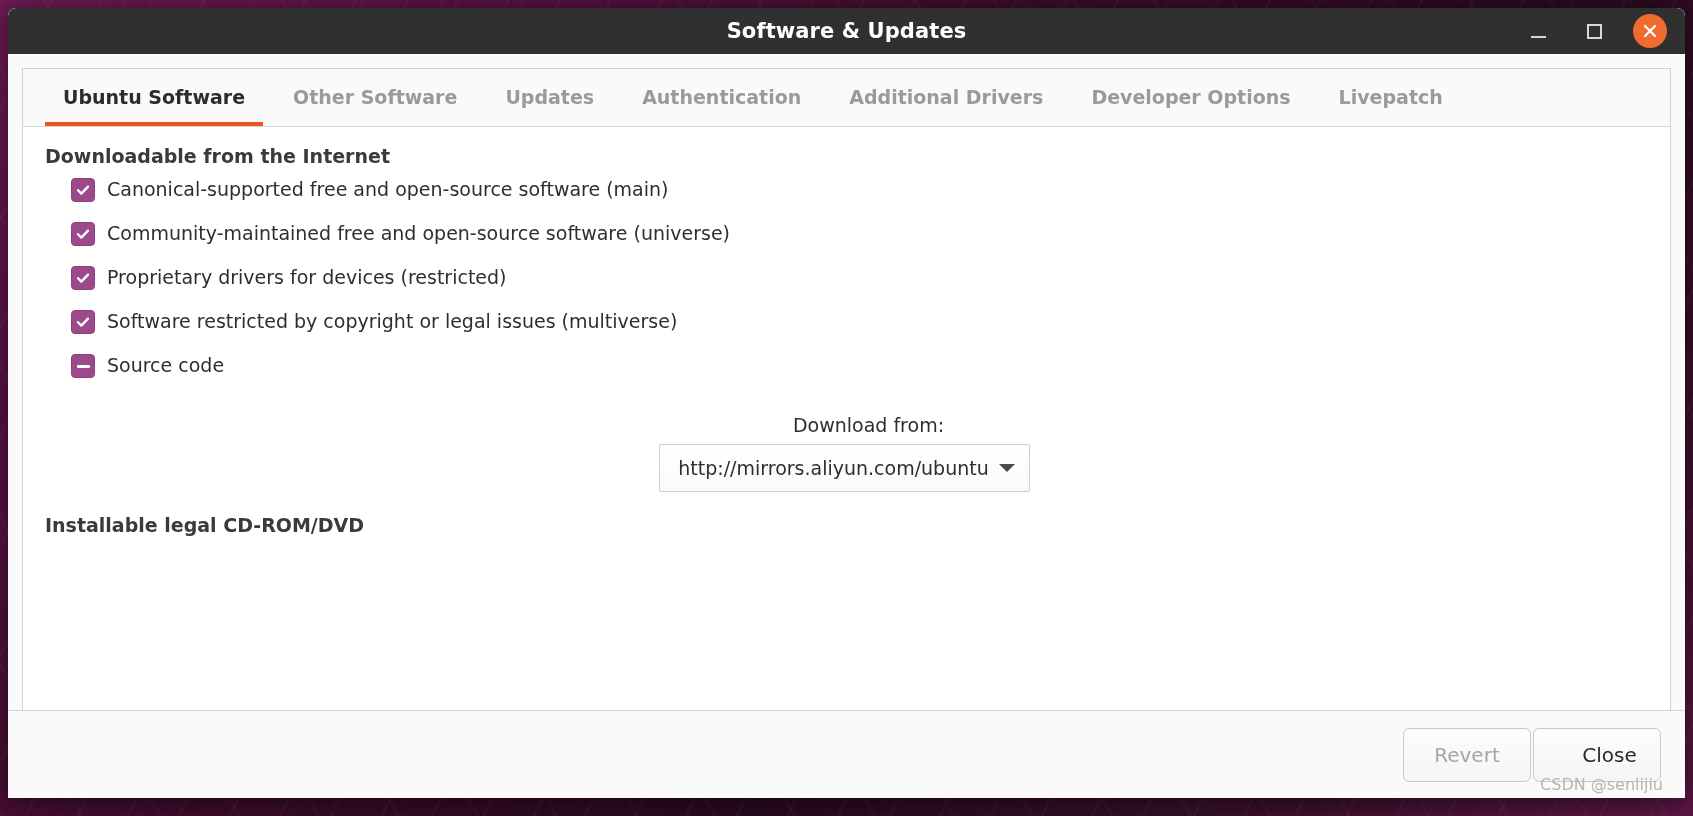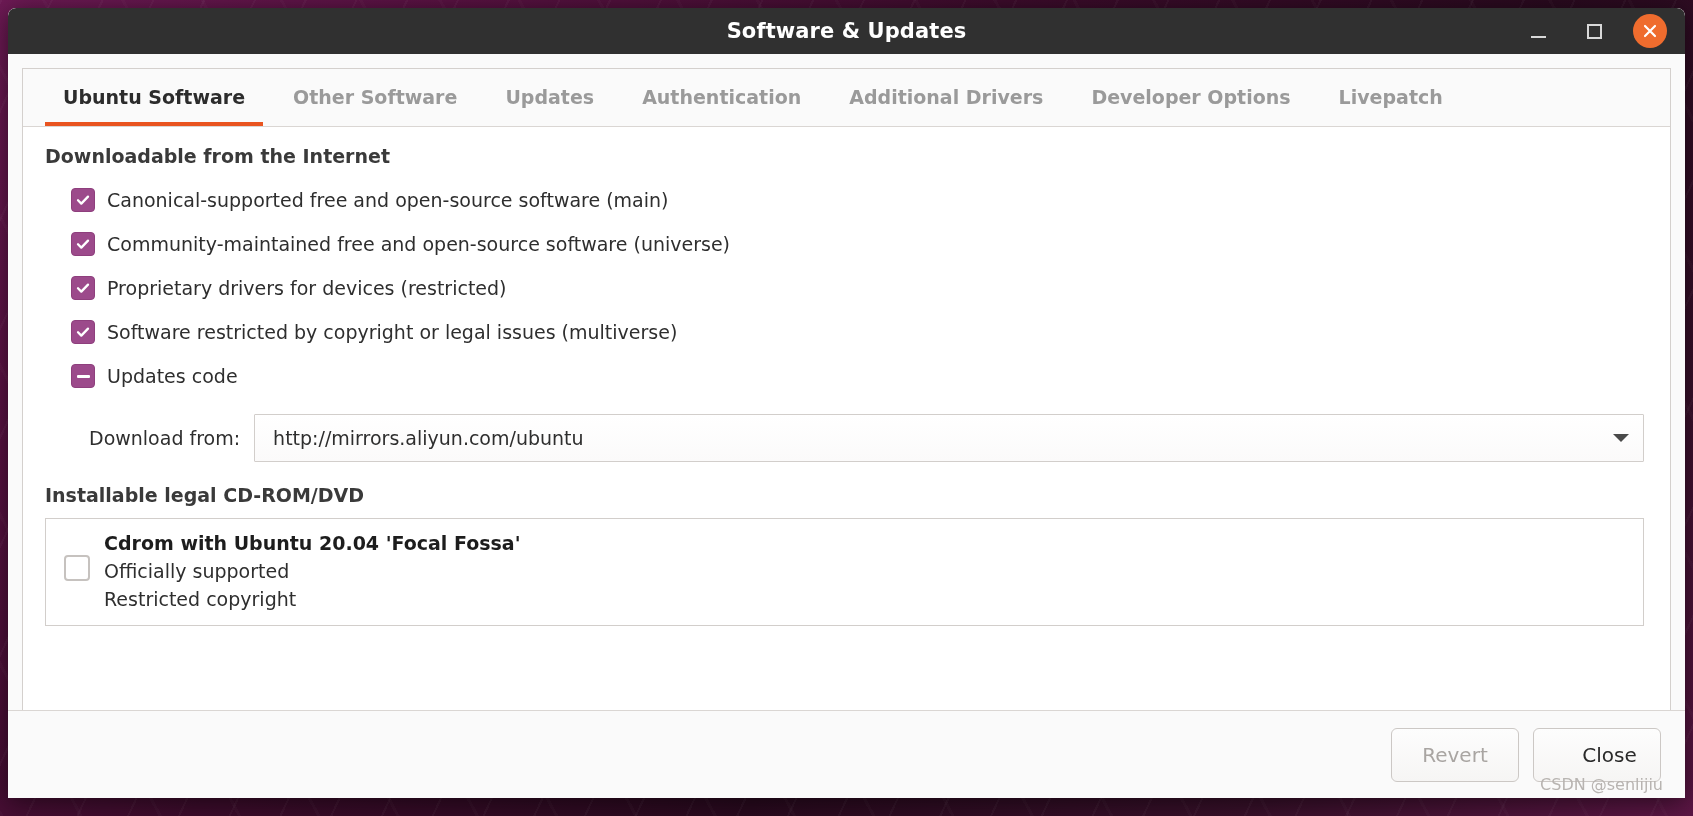--- a/index.html
+++ b/index.html
@@ -171,21 +171,21 @@
     font-size: 19px;
     font-weight: bold;
     color: #3a3a3a;
     margin-bottom: 11px;
   }
 
   .check-list { margin-left: 26px; }
 
   .check-row {
     display: flex;
-    align-items: center;
+    align-items: flex-start;
     height: 44px;
     cursor: pointer;
   }
   .cbox {
     width: 24px;
     height: 24px;
     border-radius: 4px;
     flex: 0 0 auto;
     margin-right: 12px;
     display: flex;
@@ -205,21 +205,22 @@
     font-size: 19px;
     color: #2e2e2e;
     white-space: nowrap;
   }
 
   
   .download-row {
     display: flex;
     align-items: center;
     margin-top: 16px;
-    gap: 14px;
+    gap: 8px;
+    flex-direction: column;
   }
   .download-label {
     font-size: 19px;
     color: #2e2e2e;
     margin-left: 44px;
     white-space: nowrap;
   }
   .combo {
     flex: 1 1 auto;
     height: 48px;
@@ -296,21 +297,21 @@
   
   .footer {
     flex: 0 0 auto;
     height: 88px;
     background: #fafafa;
     border-top: 1px solid #dad6d3;
     display: flex;
     align-items: center;
     justify-content: flex-end;
     padding-right: 24px;
-    gap: 14px;
+    gap: 2px;
     position: relative;
   }
   .btn {
     min-width: 128px;
     height: 54px;
     border-radius: 6px;
     border: 1px solid #ccc8c5;
     background: linear-gradient(#fdfdfd, #f6f5f4);
     font-size: 20px;
     display: flex;
@@ -426,44 +427,34 @@
                 <path d="M3 8.3 L6.3 11.6 L13 4.6" stroke="#ffffff" stroke-width="2.3" fill="none" stroke-linecap="round" stroke-linejoin="round"></path>
               </svg>
             </span>
             <span class="check-label">Software restricted by copyright or legal issues (multiverse)</span>
           </div>
 
           <div class="check-row">
             <span class="cbox">
               <span class="dash"></span>
             </span>
-            <span class="check-label">Updates code</span>
+            <span class="check-label">Source code</span>
           </div>
 
         </div>
 
         <div class="download-row">
           <span class="download-label">Download from:</span>
           <div class="combo">
             <span class="combo-value">http://mirrors.aliyun.com/ubuntu</span>
             <span class="combo-arrow"></span>
           </div>
         </div>
 
         <div class="cdrom-title">Installable legal CD-ROM/DVD</div>
-        <div class="cdrom-box">
-          <div class="cdrom-item">
-            <span class="cdrom-cbox"></span>
-            <span class="cdrom-text">
-              <span class="cdrom-line1">Cdrom with Ubuntu 20.04 'Focal Fossa'</span>
-              <span class="cdrom-line2">Officially supported</span>
-              <span class="cdrom-line3">Restricted copyright</span>
-            </span>
-          </div>
-        </div>
 
       </div>
     </div>
 
     <div class="footer">
       <div class="btn disabled">
         <span>Revert</span>
       </div>
       <div class="btn normal">
         <span>Close</span>

